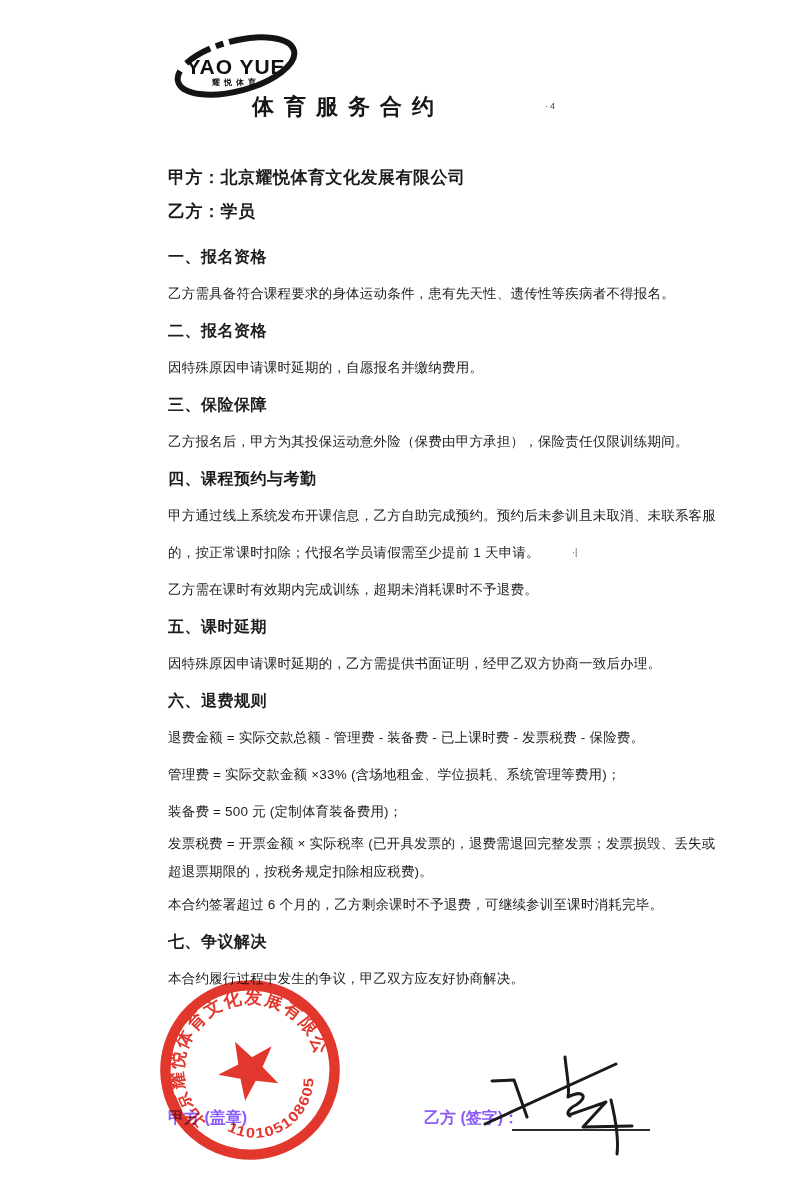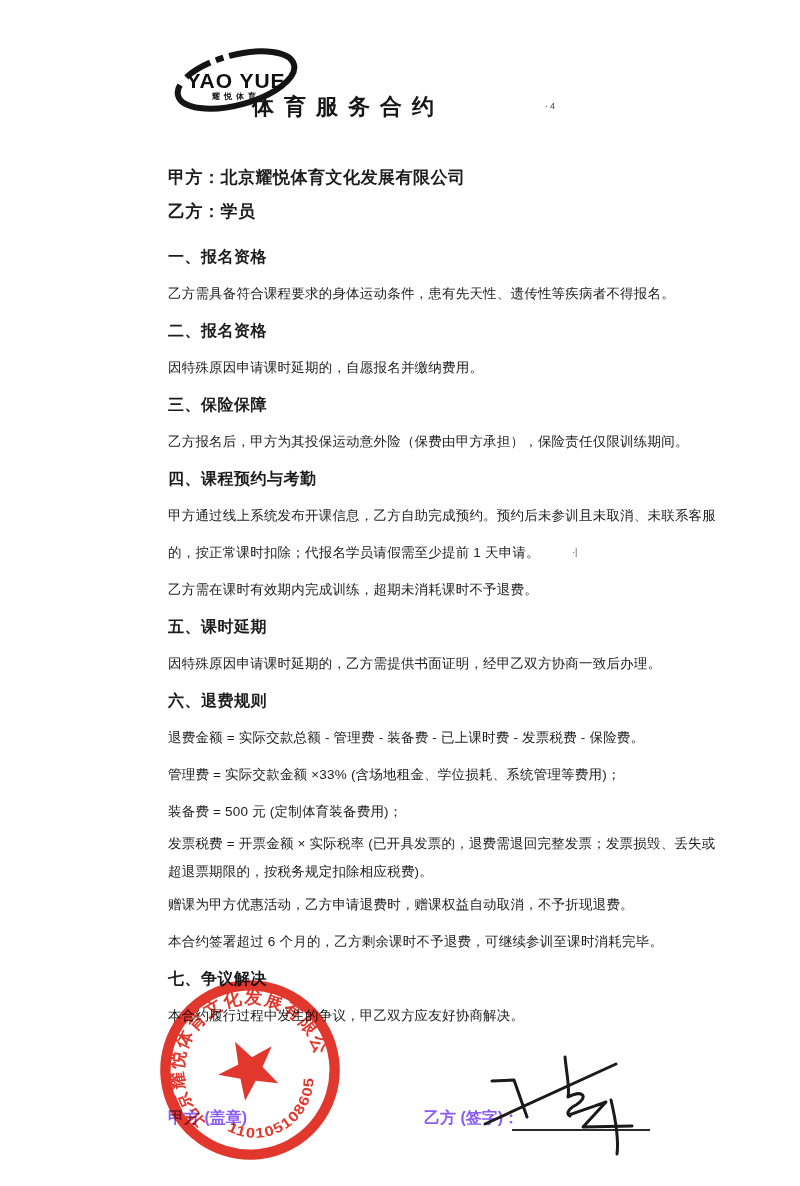--- a/index.html
+++ b/index.html
@@ -4,21 +4,21 @@
 <style>
   html,body{margin:0;padding:0;}
   body{
     width:800px;height:1186px;position:relative;overflow:hidden;
     background:#ffffff;color:#1c1c1c;
     font-family:"Liberation Sans","DejaVu Sans",sans-serif;
   }
   .page{position:absolute;inset:0;}
 
   
-  .logo{position:absolute;left:166px;top:40px;width:140px;height:76px;}
+  .logo{position:absolute;left:166px;top:26px;width:140px;height:76px;}
   .logo svg{display:block;}
 
   
   .title{
     position:absolute;left:0;top:92px;width:696px;text-align:center;
     font-size:22px;font-weight:700;letter-spacing:10px;color:#161616;
   }
   .artifact-a{position:absolute;left:545px;top:101px;font-size:9px;color:#444;letter-spacing:2px;}
   .artifact-b{position:absolute;left:572px;top:547px;font-size:9px;color:#555;}
 
@@ -82,21 +82,20 @@
     <p class="body">乙方需在课时有效期内完成训练，超期未消耗课时不予退费。</p>
 
     <h3 class="sec-heading">五、课时延期</h3>
     <p class="body">因特殊原因申请课时延期的，乙方需提供书面证明，经甲乙双方协商一致后办理。</p>
 
     <h3 class="sec-heading">六、退费规则</h3>
     <p class="body">退费金额 = 实际交款总额 - 管理费 - 装备费 - 已上课时费 - 发票税费 - 保险费。</p>
     <p class="body">管理费 = 实际交款金额 ×33% (含场地租金、学位损耗、系统管理等费用)；</p>
     <p class="body">装备费 = 500 元 (定制体育装备费用)；</p>
     <p class="body tight">发票税费 = 开票金额 × 实际税率 (已开具发票的，退费需退回完整发票；发票损毁、丢失或超退票期限的，按税务规定扣除相应税费)。</p>
-    <p class="body">赠课为甲方优惠活动，乙方申请退费时，赠课权益自动取消，不予折现退费。</p>
     <p class="body">本合约签署超过 6 个月的，乙方剩余课时不予退费，可继续参训至课时消耗完毕。</p>
 
     <h3 class="sec-heading">七、争议解决</h3>
     <p class="body">本合约履行过程中发生的争议，甲乙双方应友好协商解决。</p>
   </div>
 
   <div class="sig-label sig-a">甲方 (盖章)</div>
   <div class="sig-label sig-b">乙方 (签字)：</div>
   <div class="sig-line"></div>
 

